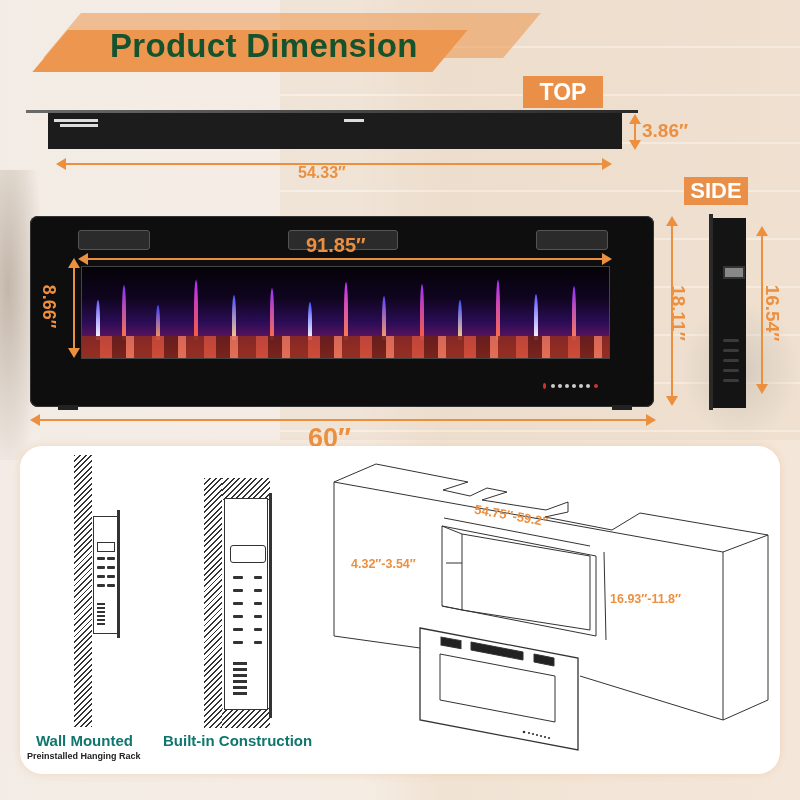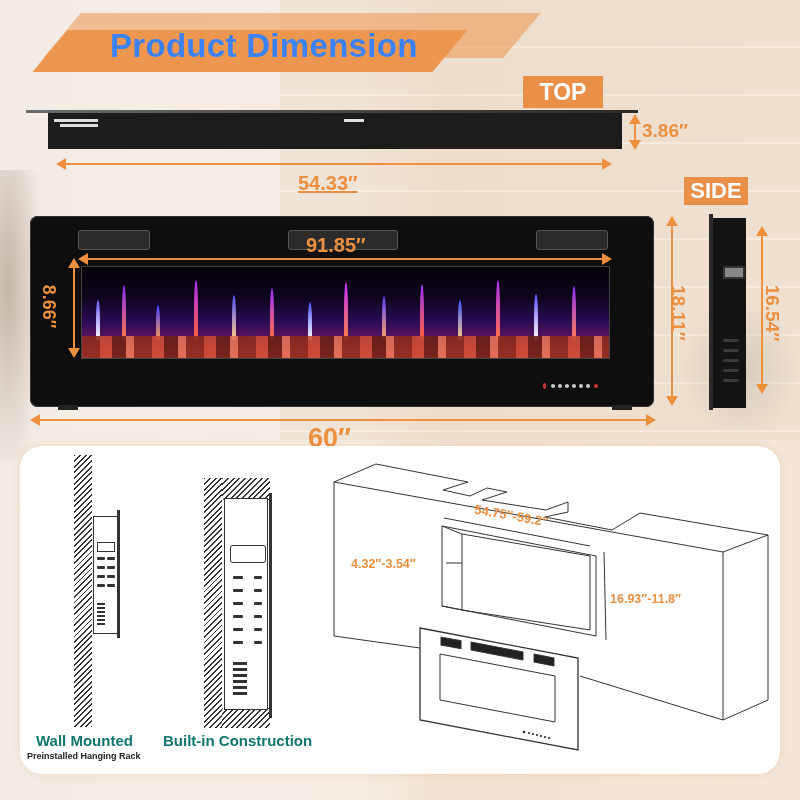--- a/index.html
+++ b/index.html
@@ -11,21 +11,21 @@
   .bg-tree{position:absolute;left:0;top:170px;width:40px;height:290px;
     background:radial-gradient(ellipse at 20% 40%,#b7a89a 0%,#d8cec4 45%,rgba(240,230,220,0) 80%);opacity:.8;}
   .bg-tree2{position:absolute;left:680px;top:300px;width:120px;height:140px;
     background:radial-gradient(ellipse at 50% 50%,#c9c2b4 0%,rgba(240,230,220,0) 70%);opacity:.7;}
 
   
   .banner-back{position:absolute;left:62px;top:13px;width:460px;height:45px;
     background:rgba(236,150,78,0.55);transform:skewX(-40deg);}
   .banner-front{position:absolute;left:50px;top:30px;width:400px;height:42px;
     background:#ec9650;transform:skewX(-40deg);}
-  .title{position:absolute;left:110px;top:27px;font-size:33px;font-weight:bold;color:#3b82f6;letter-spacing:0.3px;}
+  .title{position:absolute;left:110px;top:27px;font-size:33px;font-weight:bold;color:#14532d;letter-spacing:0.3px;}
 
   .tag{position:absolute;background:#e98f48;color:#fff;font-weight:bold;text-align:center;}
   .tag-top{left:523px;top:76px;width:80px;height:32px;line-height:32px;font-size:23px;}
   .tag-front{left:510px;top:182px;width:106px;height:32px;line-height:32px;font-size:23px;margin-top:40px;}
   .tag-side{left:684px;top:177px;width:64px;height:28px;line-height:28px;font-size:22px;}
 
   .dim{position:absolute;color:#ec8f3f;font-weight:bold;}
   .arrow-h{position:absolute;height:2px;background:#ec8f3f;}
   .arrow-h::before,.arrow-h::after{content:"";position:absolute;top:-5px;border-top:6px solid transparent;border-bottom:6px solid transparent;}
   .arrow-h::before{left:-2px;border-right:10px solid #ec8f3f;}
@@ -81,21 +81,21 @@
 <div class="tag tag-top">TOP</div>
 <div class="top-lid-r"></div>
 <div class="top-body-r">
   <div class="top-label" style="left:6px;top:6px;width:44px;"></div>
   <div class="top-label" style="left:12px;top:11px;width:38px;"></div>
   <div class="top-label" style="left:296px;top:6px;width:20px;"></div>
 </div>
 <div class="arrow-v" style="left:634px;top:116px;height:32px;"></div>
 <div class="dim" style="left:642px;top:120px;font-size:19px;">3.86″</div>
 <div class="arrow-h" style="left:58px;top:163px;width:552px;"></div>
-<div class="dim" style="left:298px;top:172px;font-size:20px;text-decoration:underline;">54.33″</div>
+<div class="dim" style="left:298px;top:164px;font-size:16px;">54.33″</div>
 
 <div class="tag tag-front">FRONT</div>
 <div class="front"></div>
 <div class="vent" style="left:78px;top:230px;width:70px;height:18px;"></div>
 <div class="vent" style="left:288px;top:230px;width:108px;height:18px;"></div>
 <div class="vent" style="left:536px;top:230px;width:70px;height:18px;"></div>
 <div class="firebox">
   <div class="flame" style="left:14px;height:40px;background:linear-gradient(0deg,#fff,#6a5cff);"></div>
   <div class="flame" style="left:40px;height:55px;background:linear-gradient(0deg,#ff7a40,#8a30ff);"></div>
   <div class="flame" style="left:74px;height:35px;background:linear-gradient(0deg,#ff9a50,#3a40ff);"></div>

